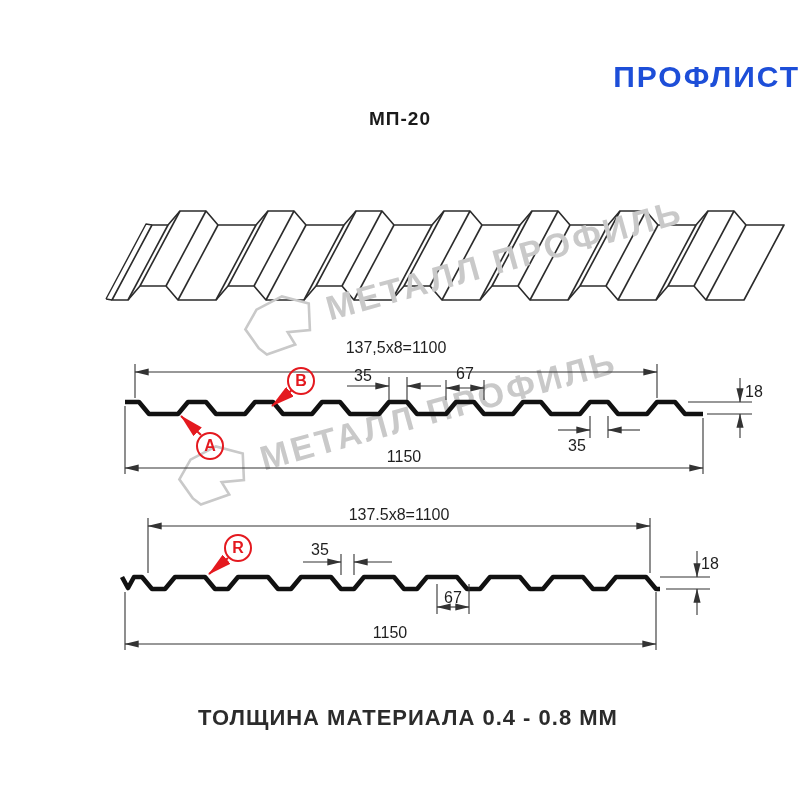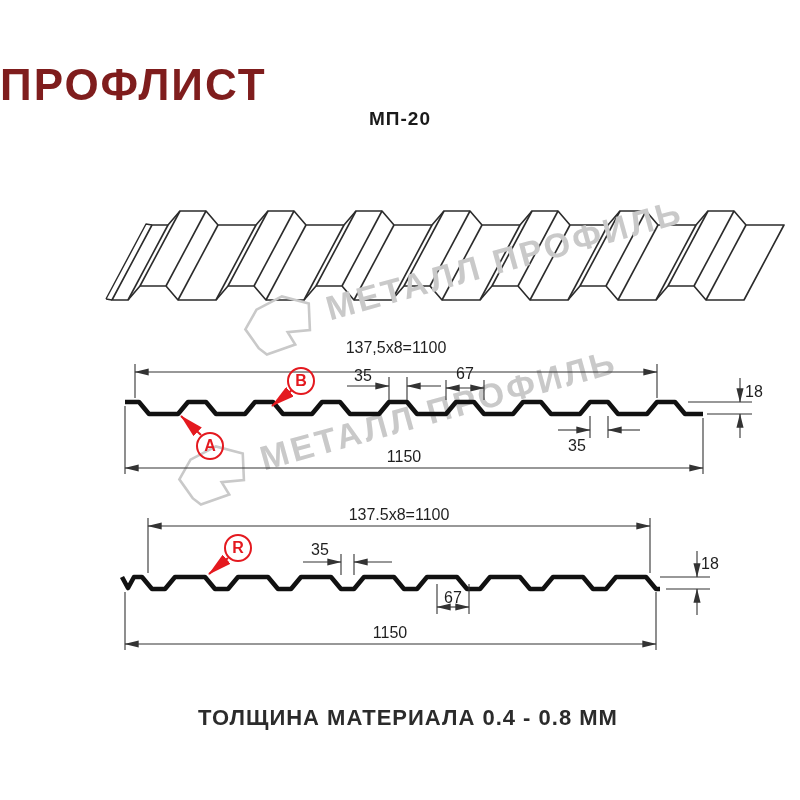--- a/index.html
+++ b/index.html
@@ -1,19 +1,19 @@
 <!DOCTYPE html>
 <html><head>
 <meta charset="utf-8">
 <style>
   html,body{margin:0;padding:0;background:#fff;}
   .page{position:relative;width:800px;height:800px;background:#fff;overflow:hidden;
         font-family:"Liberation Sans",sans-serif;}
-  .title{position:absolute;left:0;top:60px;width:100%;text-align:left;
-         font-size:44px;font-weight:800;letter-spacing:2px;color:#7f1d1d;}
+  .title{position:absolute;left:0;top:60px;width:100%;text-align:right;
+         font-size:30px;font-weight:800;letter-spacing:2px;color:#1d4ed8;}
   .subtitle{position:absolute;left:0;top:108px;width:100%;text-align:center;
             font-size:19px;font-weight:600;letter-spacing:1px;color:#1a1a1a;}
   .footer-note{position:absolute;left:0;top:705px;width:100%;text-align:center;
             font-size:22px;font-weight:600;letter-spacing:1px;color:#2b2b2b;padding-left:8px;}
   svg.drawing{position:absolute;left:0;top:0;}
   .lbl{position:absolute;transform:translate(-50%,-50%);white-space:nowrap;
        font-size:16px;color:#1f1f1f;}
   .circ{position:absolute;transform:translate(-50%,-50%);width:24px;height:24px;
         border:2.4px solid #e4191f;border-radius:50%;color:#e4191f;
         display:flex;align-items:center;justify-content:center;

